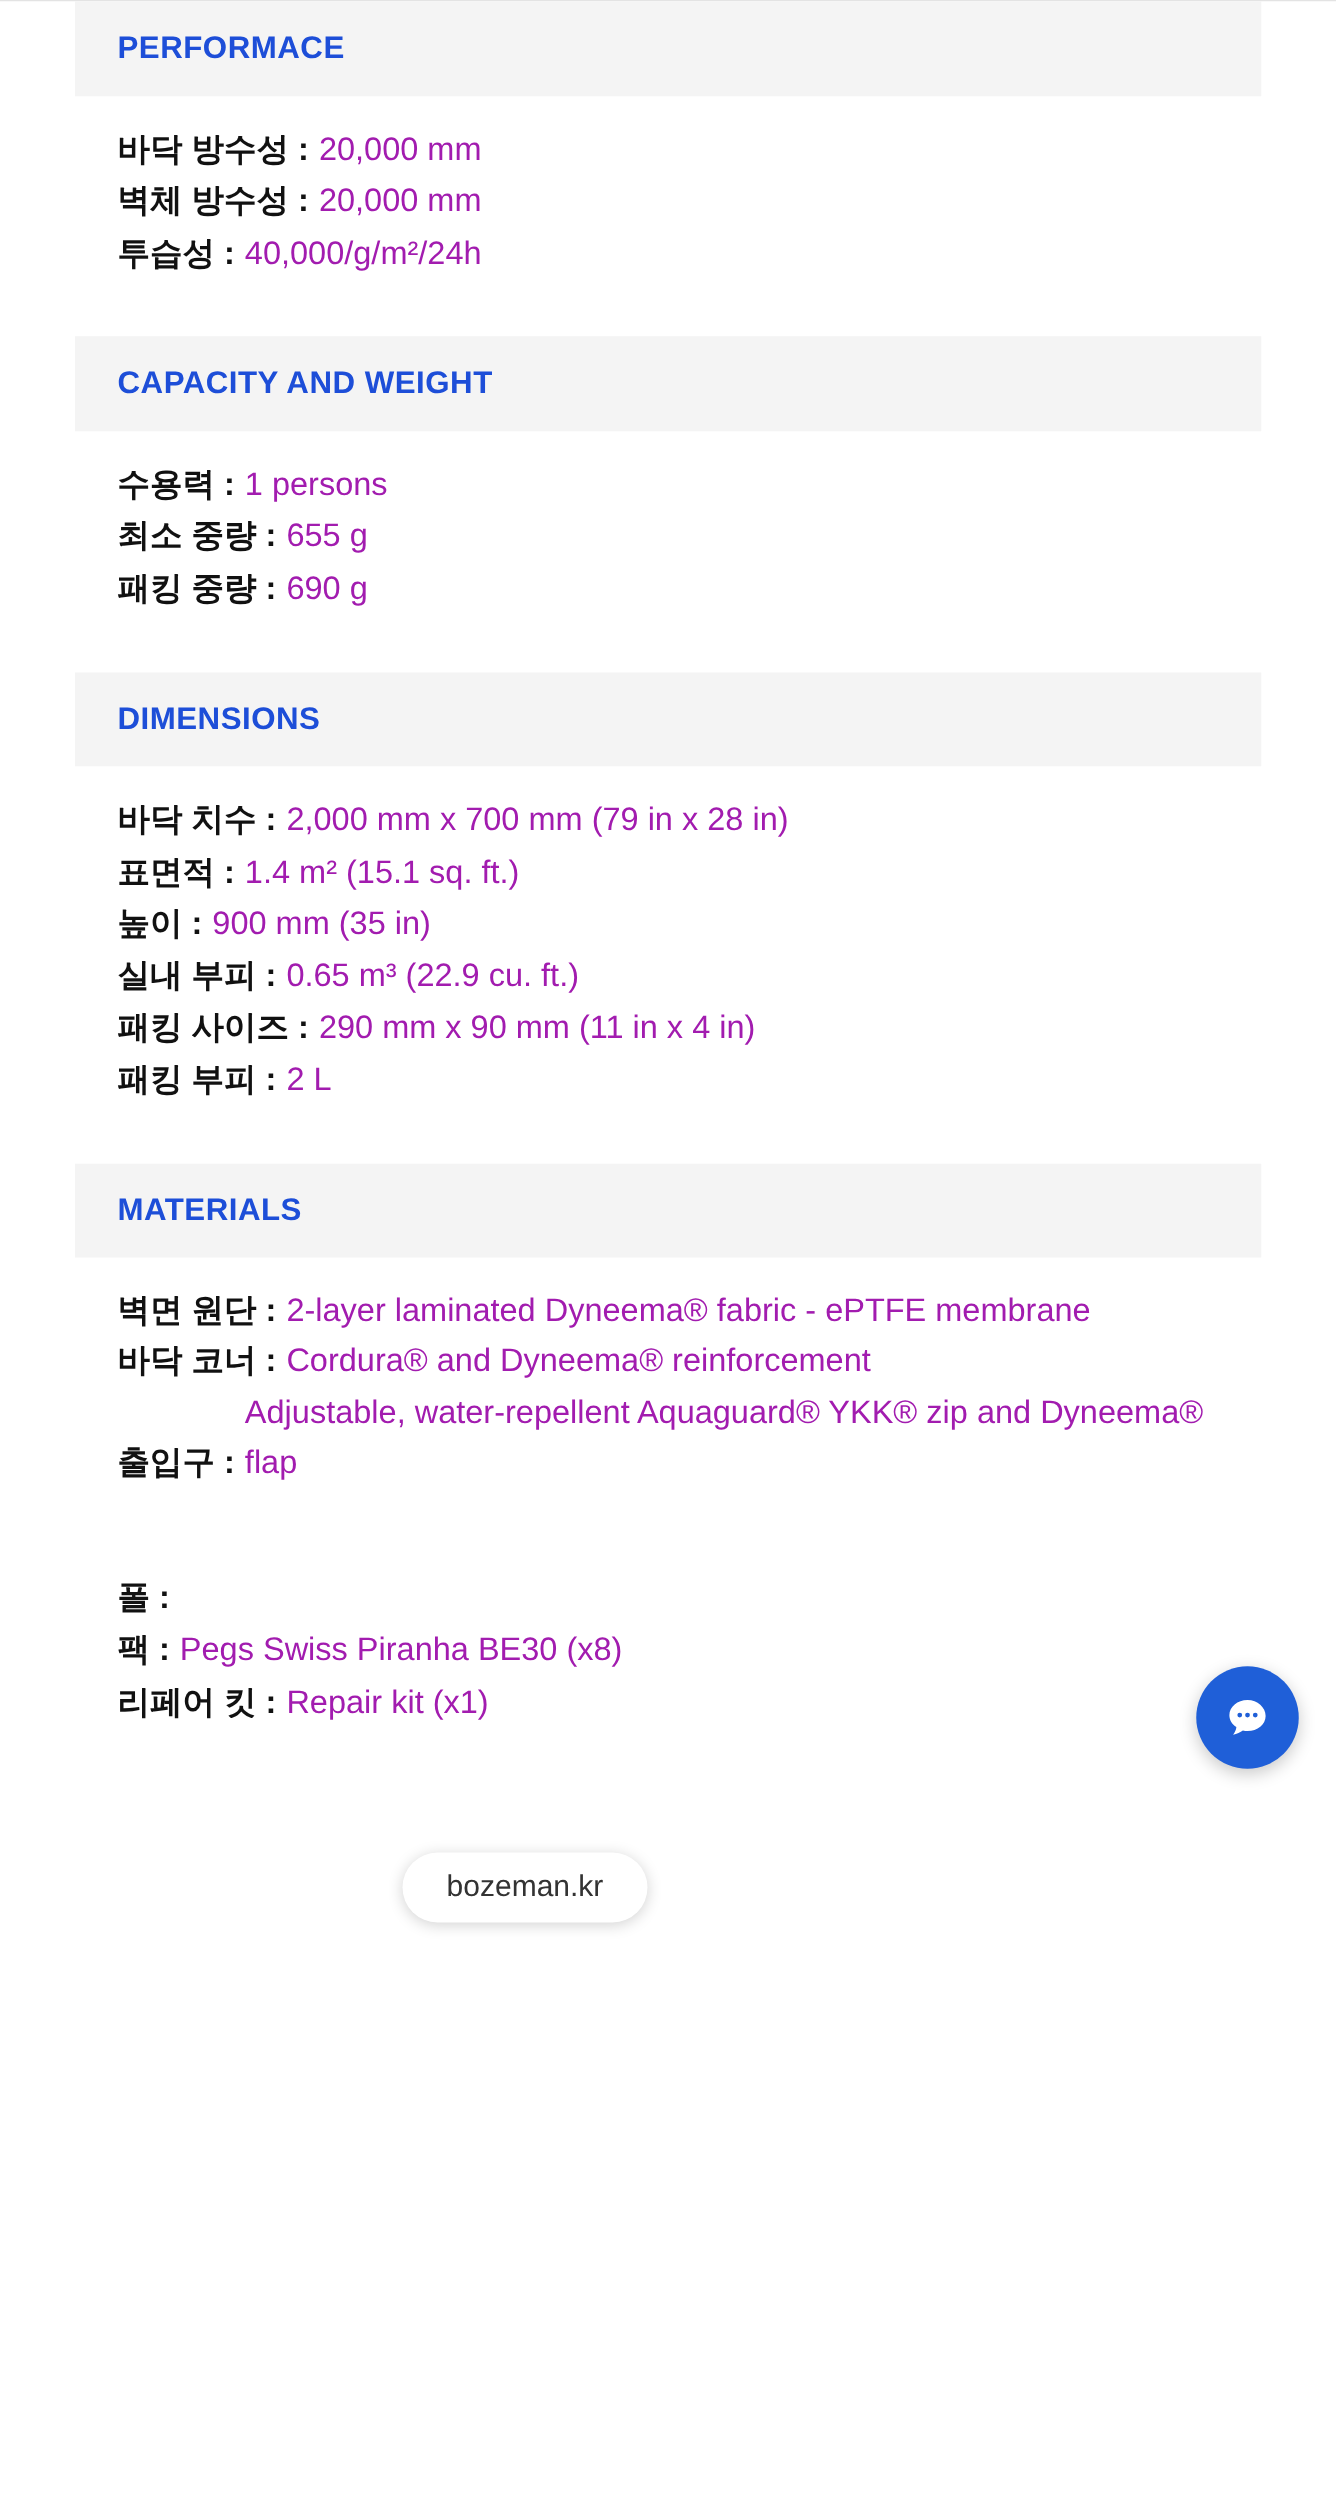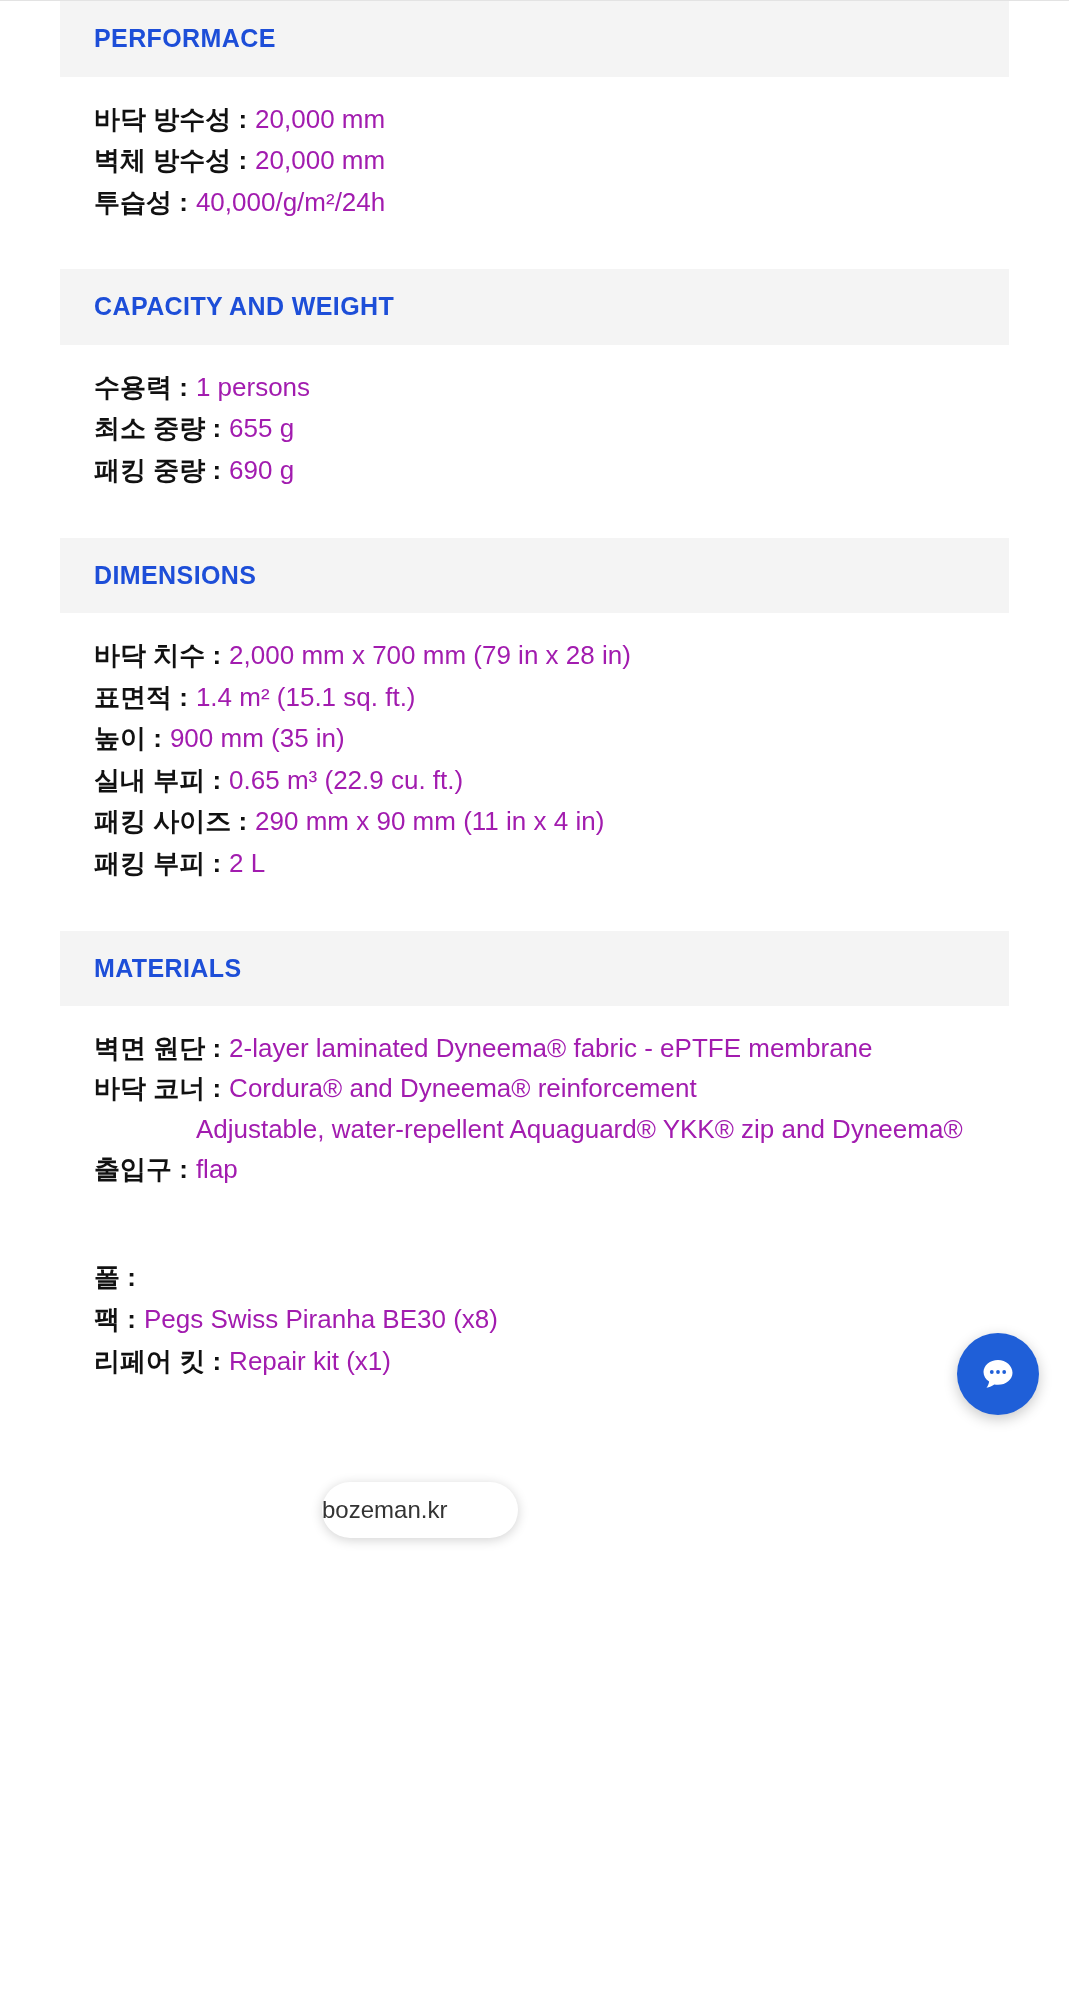--- a/index.html
+++ b/index.html
@@ -90,20 +90,21 @@
     position: absolute;
     left: 322px;
     top: 1482px;
     width: 196px;
     height: 56px;
     background: #ffffff;
     border-radius: 28px;
     box-shadow: 0 2px 12px rgba(0,0,0,0.18);
     display: flex;
     align-items: center;
+    justify-content: center;
   }
   .domain-pill-text {
     font-size: 24px;
     color: #333333;
   }
 </style>
 </head>
 <body>
 
 <div class="top-rule"></div>

